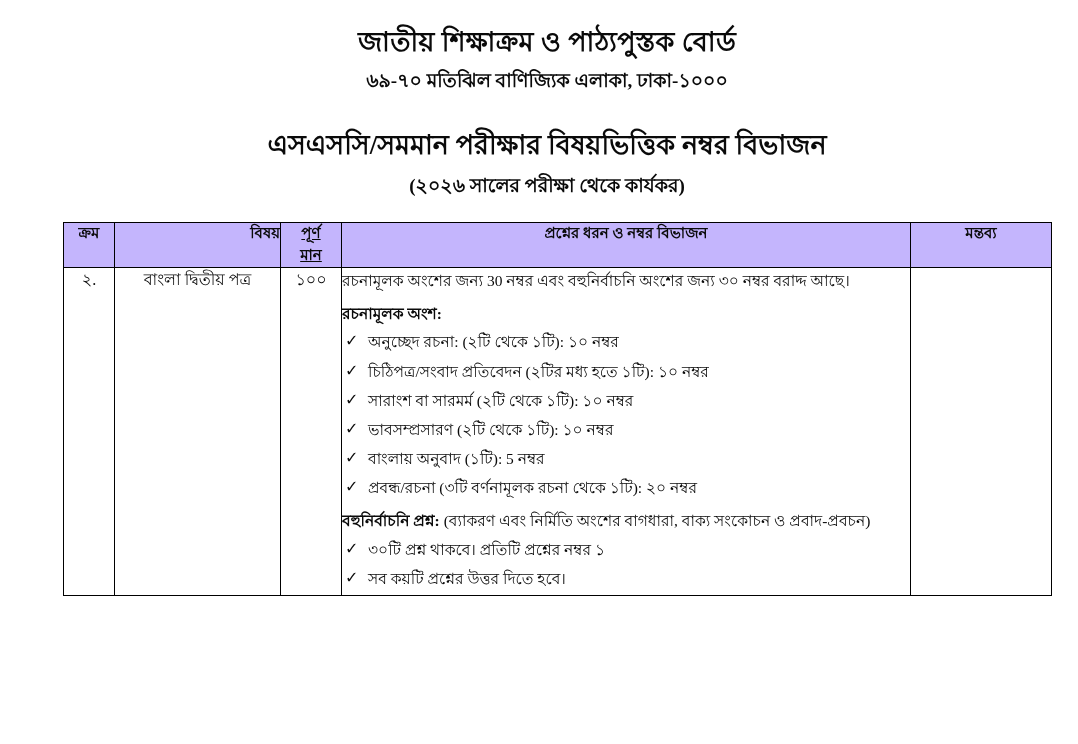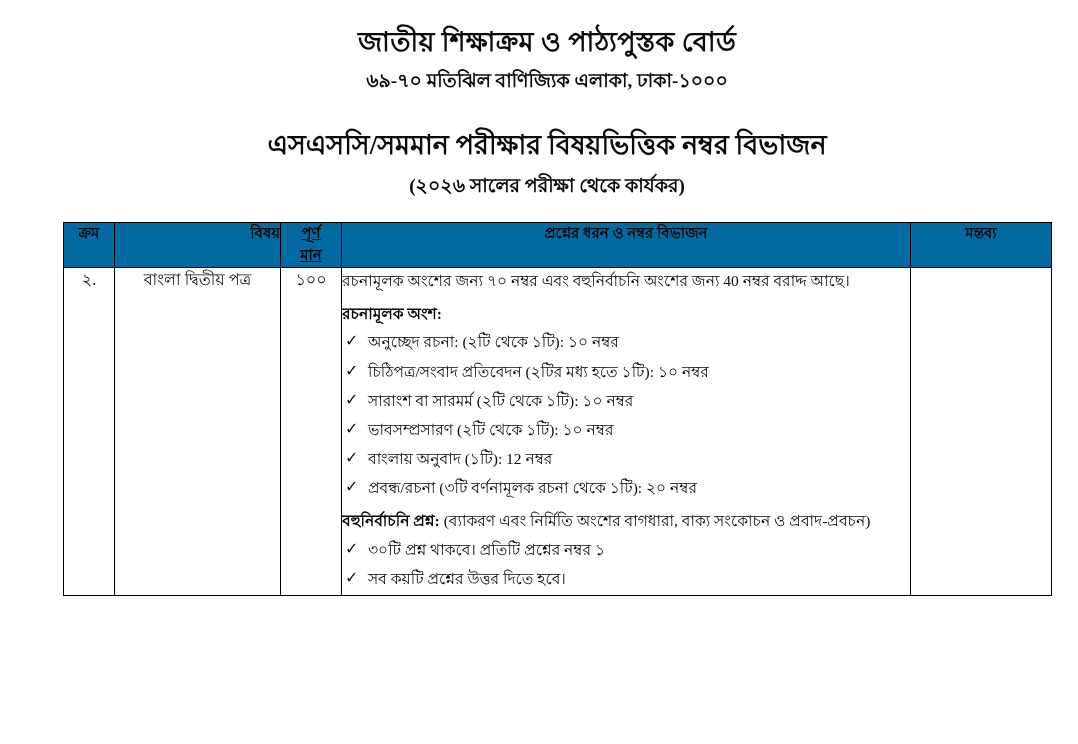--- a/index.html
+++ b/index.html
@@ -67,21 +67,21 @@
     width: 983px;
     table-layout: fixed;
   }
   table.marks-table th,
   table.marks-table td {
     border: 1.4px solid #000000;
     vertical-align: top;
     padding: 0;
   }
   thead th {
-    background: #0369a1;
+    background: #c4b5fd;
     text-align: center;
     font-size: 15px;
     font-weight: 700;
     line-height: 1.45;
     padding: 7px 4px 8px 4px;
     vertical-align: top;
     height: 42px;
   }
   th.col-krom   { width: 50px; }
   th.col-bishoy { width: 165px; text-align: right; }
@@ -164,21 +164,21 @@
           <th class="col-montobbo">মন্তব্য</th>
         </tr>
       </thead>
       <tbody>
         <tr>
           <td class="cell-krom">২.</td>
           <td class="cell-bishoy">বাংলা দ্বিতীয় পত্র</td>
           <td class="cell-purno">১০০</td>
           <td class="cell-detail">
 
-            <p class="para">রচনামূলক অংশের জন্য ৭০ নম্বর এবং বহুনির্বাচনি অংশের জন্য 40 নম্বর বরাদ্দ আছে।</p>
+            <p class="para">রচনামূলক অংশের জন্য 30 নম্বর এবং বহুনির্বাচনি অংশের জন্য ৩০ নম্বর বরাদ্দ আছে।</p>
 
             <div class="sec-head">
               <span>রচনামূলক অংশ:</span>
             </div>
 
             <ul class="checklist">
               <li>
                 <span class="tick">✓</span>
                 <span>অনুচ্ছেদ রচনা: (২টি থেকে ১টি): ১০ নম্বর</span>
               </li>
@@ -189,21 +189,21 @@
               <li>
                 <span class="tick">✓</span>
                 <span>সারাংশ বা সারমর্ম (২টি থেকে ১টি): ১০ নম্বর</span>
               </li>
               <li>
                 <span class="tick">✓</span>
                 <span>ভাবসম্প্রসারণ (২টি থেকে ১টি): ১০ নম্বর</span>
               </li>
               <li>
                 <span class="tick">✓</span>
-                <span>বাংলায় অনুবাদ (১টি): 12 নম্বর</span>
+                <span>বাংলায় অনুবাদ (১টি): 5 নম্বর</span>
               </li>
               <li>
                 <span class="tick">✓</span>
                 <span>প্রবন্ধ/রচনা (৩টি বর্ণনামূলক রচনা থেকে ১টি): ২০ নম্বর</span>
               </li>
             </ul>
 
             <div class="sec-head">
               <span>বহুনির্বাচনি প্রশ্ন:</span><span class="sec-head-rest"> (ব্যাকরণ এবং নির্মিতি অংশের বাগধারা, বাক্য সংকোচন ও প্রবাদ-প্রবচন)</span>
             </div>

